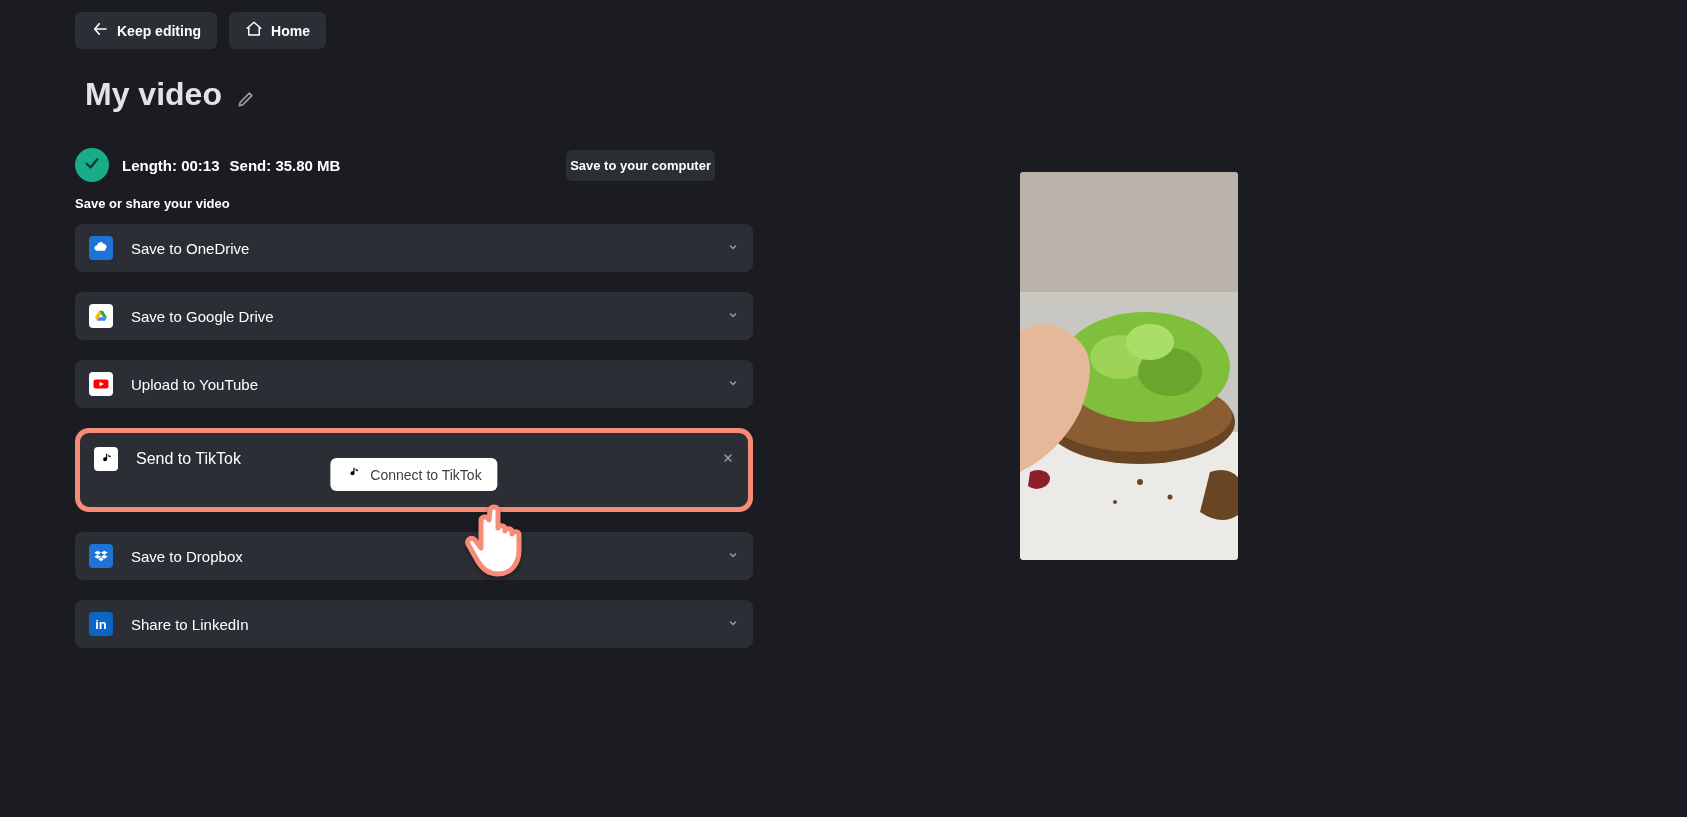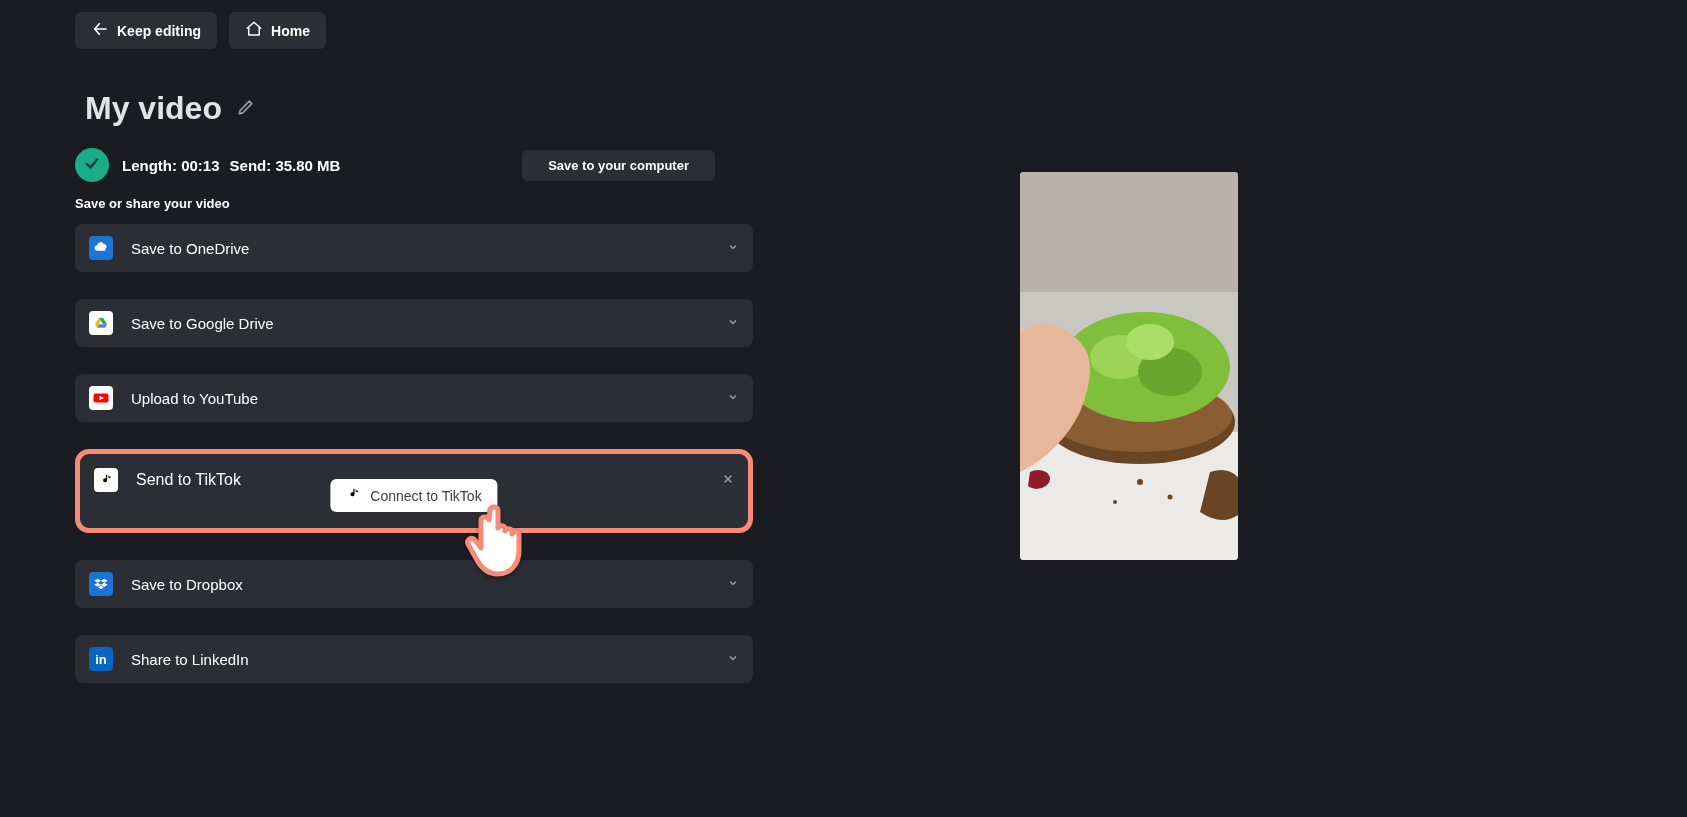--- a/index.html
+++ b/index.html
@@ -45,24 +45,24 @@
     padding: 8px 16px;
     font-size: 14px;
     font-weight: 600;
     cursor: pointer;
   }
   .pill-btn svg { width: 18px; height: 18px; }
 
   
   .title-row {
     position: absolute;
-    top: 90px;
+    top: 76px;
     left: 85px;
     display: flex;
-    align-items: center;
+    align-items: flex-end;
     gap: 14px;
   }
   .title {
     font-size: 32px;
     font-weight: 600;
     color: #e3e3e6;
   }
   .edit-icon { color: #9a9ba0; cursor: pointer; }
   .edit-icon svg { width: 20px; height: 20px; }
 
@@ -80,21 +80,21 @@
     width: 34px; height: 34px;
     background: var(--teal);
     border-radius: 50%;
     display: flex; align-items: center; justify-content: center;
   }
   .status-badge svg { width: 18px; height: 18px; }
   .status-text { font-weight: 600; font-size: 15px; display: flex; gap: 10px; }
   .save-computer {
     margin-left: auto;
     background: var(--panel);
-    padding: 8px 26px;
+    padding: 8px 4px;
     border-radius: 6px;
     font-size: 13px;
     font-weight: 600;
     cursor: pointer;
   }
 
   .section-label {
     position: absolute;
     top: 196px;
     left: 75px;
@@ -103,21 +103,21 @@
   }
 
   
   .share-list {
     position: absolute;
     top: 224px;
     left: 75px;
     width: 678px;
     display: flex;
     flex-direction: column;
-    gap: 27px;
+    gap: 20px;
   }
   .share-row {
     background: var(--panel);
     border-radius: 8px;
     padding: 12px 14px;
     display: flex;
     align-items: center;
     gap: 18px;
     cursor: pointer;
   }

